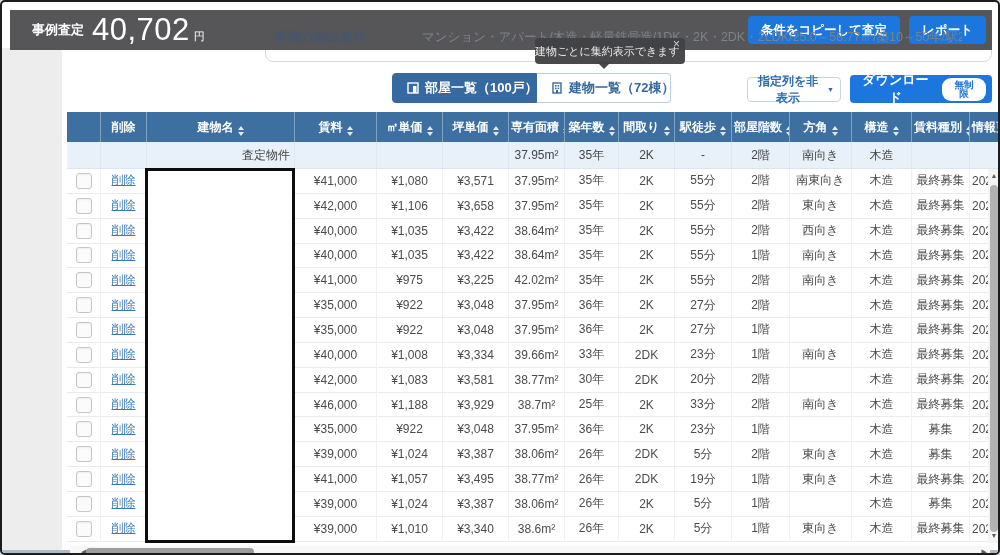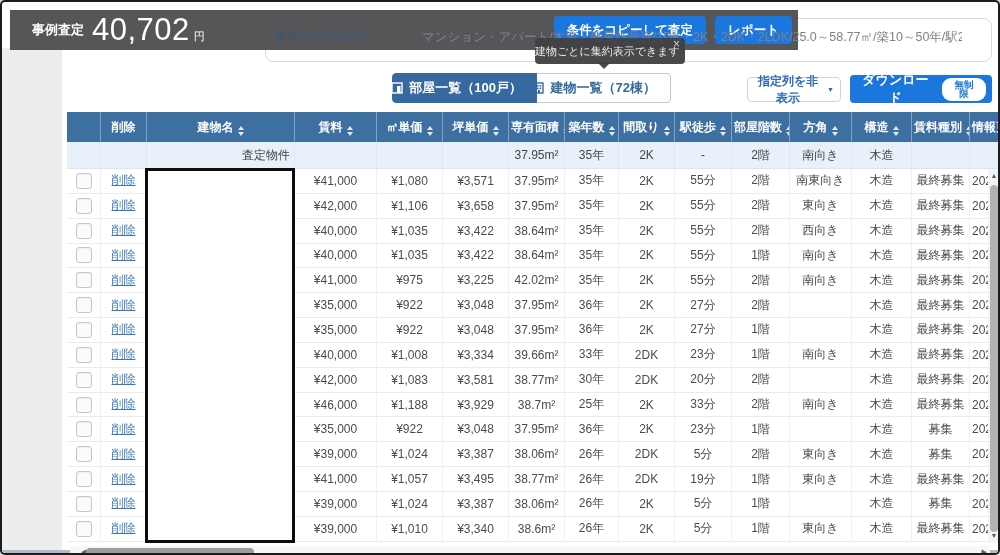--- a/index.html
+++ b/index.html
@@ -8,36 +8,36 @@
   .left-gutter{position:absolute;left:0;top:46px;width:60px;bottom:3px;background:#ededee;}
   .bottom-edge{position:absolute;left:0;right:0;bottom:0;height:3px;background:#aebbc6;}
   .bottom-notch{position:absolute;left:503px;top:546px;width:13px;height:6px;background:#6f6f6f;border-radius:1px;}
 
   
   .cond-box{position:absolute;left:263px;top:16px;width:725px;height:42px;border:1px solid #d9d9d9;border-radius:8px;background:transparent;z-index:1;}
   .cond-label{position:absolute;left:272px;top:26px;z-index:6;font-size:13px;font-weight:bold;color:#47566c;}
   .cond-summary{position:absolute;left:420px;top:27px;width:540px;z-index:6;font-size:12.5px;color:#7d8289;white-space:nowrap;overflow:hidden;}
 
   
-  .assess-bar{position:absolute;left:8px;top:8px;width:788px;height:40px;background:rgba(77,77,79,0.95);z-index:5;display:flex;align-items:center;padding:0 6px 0 22px;box-sizing:border-box;overflow:hidden;}
+  .assess-bar{position:absolute;left:8px;top:8px;width:982px;height:40px;background:rgba(77,77,79,0.95);z-index:5;display:flex;align-items:center;padding:0 6px 0 22px;box-sizing:border-box;overflow:hidden;}
   .assess-title{color:#fff;font-size:13px;font-weight:bold;margin-right:8px;white-space:nowrap;}
   .assess-amount{color:#fff;font-size:31px;font-weight:400;letter-spacing:.5px;line-height:40px;white-space:nowrap;}
   .assess-unit{color:#fff;font-size:11px;margin:12px 0 0 4px;}
   .assess-spacer{flex:1;}
   .btn-blue{background:#1b76dd;color:#fff;border:none;border-radius:4px;font-size:12.5px;font-weight:bold;height:28px;padding:0 13px;white-space:nowrap;font-family:inherit;cursor:pointer;}
   .assess-bar .btn-blue{margin-left:9px;}
 
   
   .tooltip{position:absolute;left:533px;top:36px;width:150px;height:26px;background:rgba(66,66,68,0.96);border-radius:4px;z-index:8;color:#e9e9e9;font-size:11px;line-height:26px;text-align:left;}
   .tooltip .close{position:absolute;right:5px;top:-1px;font-size:12px;color:#cfcfcf;cursor:pointer;line-height:14px;}
   .tooltip .arrow{position:absolute;left:62px;bottom:-12px;width:0;height:0;border:7px solid transparent;border-top-color:rgba(66,66,68,0.96);}
 
   
   .tabs{position:absolute;left:390px;top:71px;height:30px;display:flex;z-index:2;}
-  .tab{height:30px;display:flex;align-items:center;justify-content:flex-end;gap:6px;font-size:13px;font-weight:bold;padding:0 14px;box-sizing:border-box;cursor:pointer;white-space:nowrap;}
+  .tab{height:30px;display:flex;align-items:center;justify-content:flex-start;gap:6px;font-size:13px;font-weight:bold;padding:0 14px;box-sizing:border-box;cursor:pointer;white-space:nowrap;}
   .tab.active{background:#35699f;color:#fff;border:1px solid #35699f;border-radius:4px 0 0 4px;width:145px;}
   .tab.inactive{background:#fff;color:#35699f;border:1px solid #b7cfe4;border-left:none;border-radius:0 4px 4px 0;width:134px;}
   .tab svg{flex:0 0 auto;}
   .hide-cols-btn{position:absolute;left:745px;top:75px;width:94px;height:25px;background:#fff;border:1px solid #c7d4e2;border-radius:4px;color:#2f6bb3;font-size:12px;font-weight:bold;display:flex;align-items:center;justify-content:center;gap:5px;z-index:2;cursor:pointer;box-sizing:border-box;font-family:inherit;}
   .caret{font-size:7px;line-height:1;}
   .download-btn{position:absolute;left:848px;top:73px;width:142px;height:28px;background:#1b76dd;border:none;border-radius:4px;color:#fff;font-size:13px;font-weight:bold;display:flex;align-items:center;justify-content:center;gap:7px;z-index:2;cursor:pointer;font-family:inherit;}
   .badge{background:#fff;color:#1b76dd;font-size:9.5px;font-weight:bold;border-radius:9px;padding:2px 8px;line-height:1;}
 
   
   .table-wrap{position:absolute;left:65px;top:110px;width:933px;height:431px;overflow:hidden;z-index:1;}

